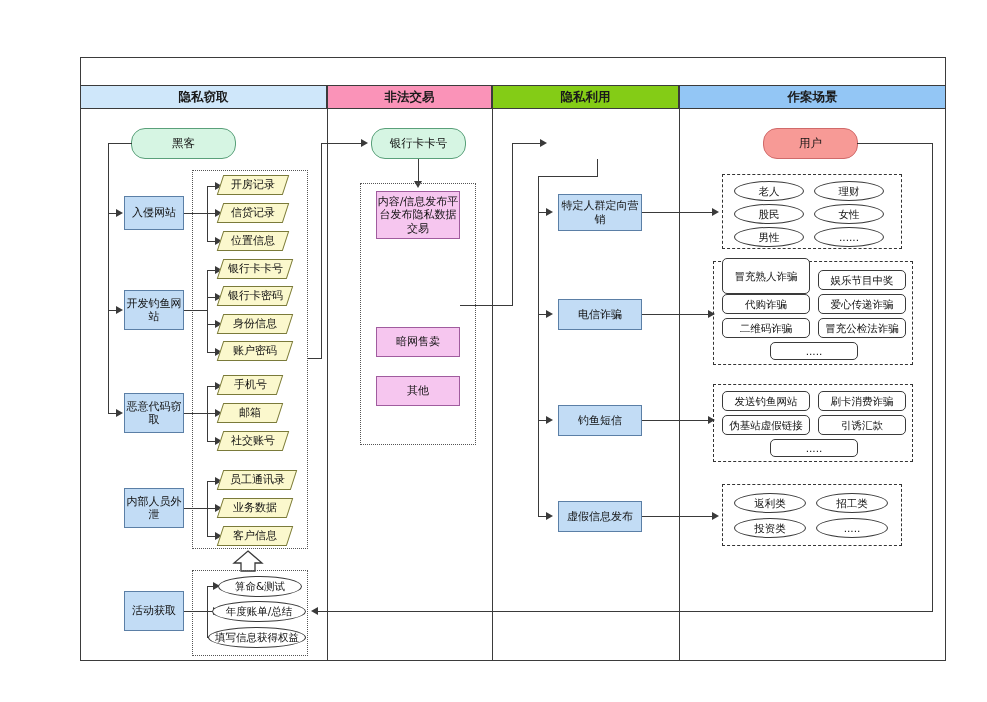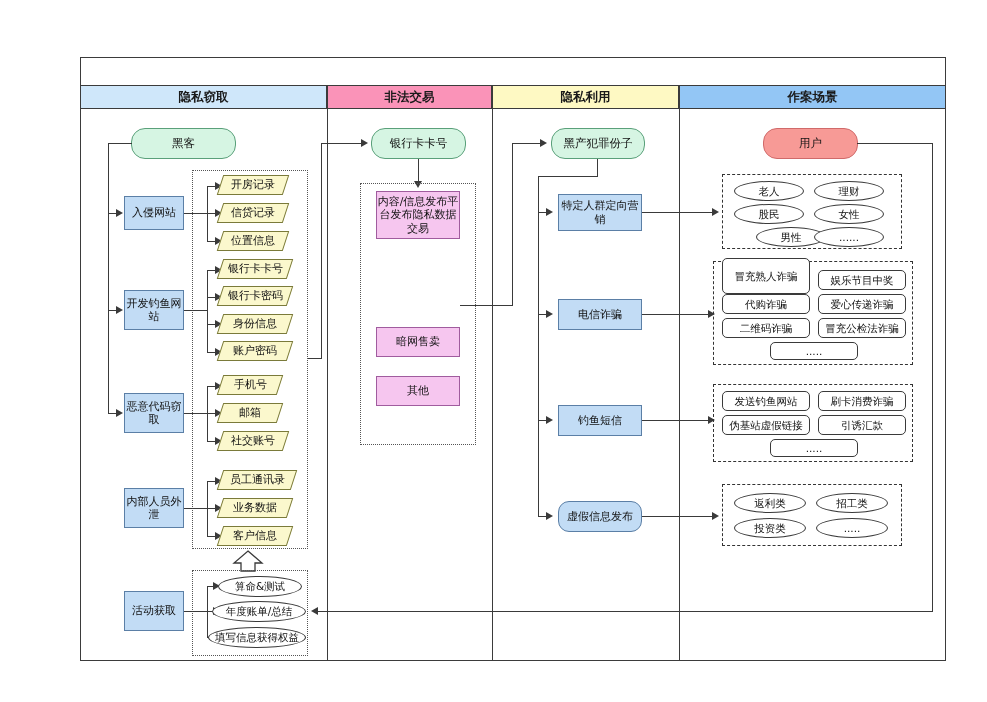--- a/index.html
+++ b/index.html
@@ -45,21 +45,21 @@
 </head>
 <body>
 
 <div id="stage">
 
   <div class="frame"></div>
 
 
   <div class="col-head" style="left:80px;width:247px;background:#cfe7fa;">隐私窃取</div>
   <div class="col-head" style="left:327px;width:165px;background:#fa93b8;">非法交易</div>
-  <div class="col-head" style="left:492px;width:187px;background:#fef9c3;">隐私利用</div>
+  <div class="col-head" style="left:492px;width:187px;background:#84cc16;">隐私利用</div>
   <div class="col-head" style="left:679px;width:267px;background:#93c6f5;">作案场景</div>
 
   <div class="col-sep" style="left:327px;"></div>
   <div class="col-sep" style="left:492px;"></div>
   <div class="col-sep" style="left:679px;"></div>
 
   <div class="node actor" style="left:131px;top:128px;width:105px;height:31px;">黑客</div>
 
   <div class="ln lnh" style="left:108px;top:143px;width:24px;"></div>
   <div class="ln lnv" style="left:108px;top:143px;height:270px;"></div>
@@ -194,39 +194,38 @@
 
   <div class="node trade" style="left:376px;top:191px;width:84px;height:48px;">内容/信息发布平台发布隐私数据交易</div>
   <div class="node trade" style="left:376px;top:327px;width:84px;height:30px;">暗网售卖</div>
   <div class="node trade" style="left:376px;top:376px;width:84px;height:30px;">其他</div>
 
   <div class="ln lnh" style="left:460px;top:305px;width:53px;"></div>
   <div class="ln lnv" style="left:512px;top:143px;height:163px;"></div>
   <div class="ln lnh" style="left:512px;top:143px;width:30px;"></div>
   <div class="arw arw-r" style="left:540px;top:139px;"></div>
 
-  <div class="node actor" style="left:551px;top:128px;width:94px;height:31px;">黑产犯罪份子</div>
 
   <div class="ln lnv" style="left:597px;top:159px;height:18px;"></div>
   <div class="ln lnh" style="left:538px;top:176px;width:60px;"></div>
   <div class="ln lnv" style="left:538px;top:176px;height:340px;"></div>
 
   <div class="ln lnh" style="left:538px;top:212px;width:10px;"></div>
   <div class="arw arw-r" style="left:546px;top:208px;"></div>
   <div class="ln lnh" style="left:538px;top:314px;width:10px;"></div>
   <div class="arw arw-r" style="left:546px;top:310px;"></div>
   <div class="ln lnh" style="left:538px;top:420px;width:10px;"></div>
   <div class="arw arw-r" style="left:546px;top:416px;"></div>
   <div class="ln lnh" style="left:538px;top:516px;width:10px;"></div>
   <div class="arw arw-r" style="left:546px;top:512px;"></div>
 
   <div class="node proc" style="left:558px;top:194px;width:84px;height:37px;">特定人群定向营销</div>
   <div class="node proc" style="left:558px;top:299px;width:84px;height:31px;">电信诈骗</div>
   <div class="node proc" style="left:558px;top:405px;width:84px;height:31px;">钓鱼短信</div>
-  <div class="node proc" style="left:558px;top:501px;width:84px;height:31px;border-radius:11px;">虚假信息发布</div>
+  <div class="node proc" style="left:558px;top:501px;width:84px;height:31px;">虚假信息发布</div>
 
   <div class="ln lnh" style="left:642px;top:212px;width:72px;"></div>
   <div class="arw arw-r" style="left:712px;top:208px;"></div>
   <div class="ln lnh" style="left:642px;top:314px;width:68px;"></div>
   <div class="arw arw-r" style="left:708px;top:310px;"></div>
   <div class="ln lnh" style="left:642px;top:420px;width:68px;"></div>
   <div class="arw arw-r" style="left:708px;top:416px;"></div>
   <div class="ln lnh" style="left:642px;top:516px;width:72px;"></div>
   <div class="arw arw-r" style="left:712px;top:512px;"></div>
 
@@ -235,21 +234,21 @@
   <div class="ln lnh" style="left:857px;top:143px;width:76px;"></div>
   <div class="ln lnv" style="left:932px;top:143px;height:468px;"></div>
   <div class="ln lnh" style="left:318px;top:611px;width:615px;"></div>
   <div class="arw arw-l" style="left:311px;top:607px;"></div>
 
   <div class="grp grp-dash" style="left:722px;top:174px;width:180px;height:75px;"></div>
   <div class="node ell" style="left:734px;top:181px;width:70px;height:20px;">老人</div>
   <div class="node ell" style="left:814px;top:181px;width:70px;height:20px;">理财</div>
   <div class="node ell" style="left:734px;top:204px;width:70px;height:20px;">股民</div>
   <div class="node ell" style="left:814px;top:204px;width:70px;height:20px;">女性</div>
-  <div class="node ell" style="left:756px;top:227px;width:70px;height:20px;text-align:right;">男性</div>
+  <div class="node ell" style="left:734px;top:227px;width:70px;height:20px;text-align:right;">男性</div>
   <div class="node ell" style="left:814px;top:227px;width:70px;height:20px;">......</div>
 
   <div class="grp grp-dash" style="left:713px;top:261px;width:200px;height:104px;"></div>
   <div class="node rrect" style="left:722px;top:258px;width:88px;height:36px;">冒充熟人诈骗</div>
   <div class="node rrect" style="left:818px;top:270px;width:88px;height:20px;">娱乐节目中奖</div>
   <div class="node rrect" style="left:722px;top:294px;width:88px;height:20px;">代购诈骗</div>
   <div class="node rrect" style="left:818px;top:294px;width:88px;height:20px;">爱心传递诈骗</div>
   <div class="node rrect" style="left:722px;top:318px;width:88px;height:20px;">二维码诈骗</div>
   <div class="node rrect" style="left:818px;top:318px;width:88px;height:20px;">冒充公检法诈骗</div>
   <div class="node rrect" style="left:770px;top:342px;width:88px;height:18px;">.....</div>

